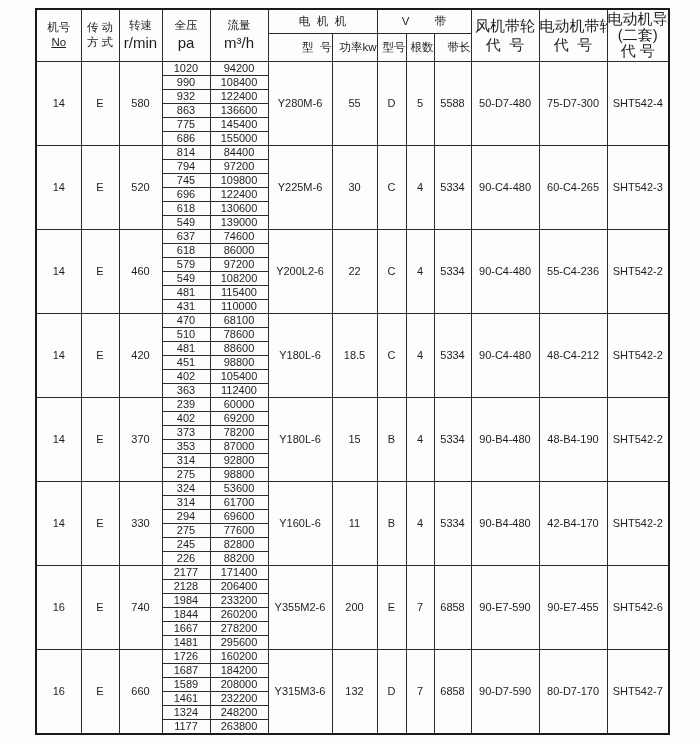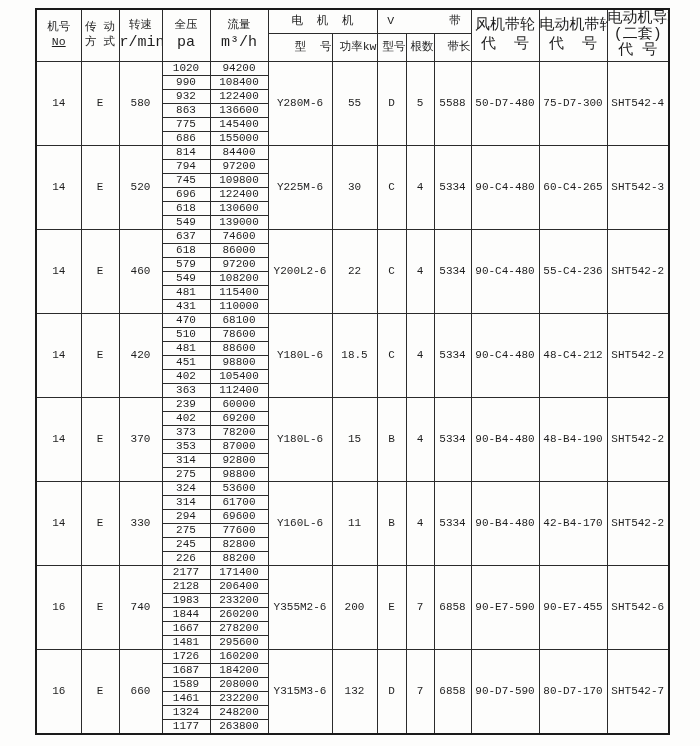--- a/index.html
+++ b/index.html
@@ -2,21 +2,21 @@
 <html><head>
 <meta charset="utf-8">
 <style>
   * { margin: 0; padding: 0; box-sizing: border-box; }
   html, body {
     width: 700px; height: 746px;
     background: #fdfdfc;
     font-family: "Liberation Sans", "DejaVu Sans", sans-serif;
     color: #1e1e1e;
   }
-  .sheet { padding: 8px 0 0 35px; font-family: Liberation Mono, monospace; }
+  .sheet { padding: 8px 0 0 35px; }
   table {
     border-collapse: collapse;
     table-layout: fixed;
     width: 633px;
     border: 2px solid #1a1a1a;
   }
   col.c-jihao { width: 45px; }
   col.c-chuandong { width: 38px; }
   col.c-zhuansu { width: 43px; }
   col.c-quanya { width: 48px; }
@@ -364,21 +364,21 @@
           <td rowspan="6">6858</td>
           <td rowspan="6">90-E7-590</td>
           <td rowspan="6">90-E7-455</td>
           <td rowspan="6">SHT542-6</td>
         </tr>
         <tr>
           <td class="sub">2128</td>
           <td class="sub">206400</td>
         </tr>
         <tr>
-          <td class="sub">1983</td>
+          <td class="sub">1984</td>
           <td class="sub">233200</td>
         </tr>
         <tr>
           <td class="sub">1844</td>
           <td class="sub">260200</td>
         </tr>
         <tr>
           <td class="sub">1667</td>
           <td class="sub">278200</td>
         </tr>

